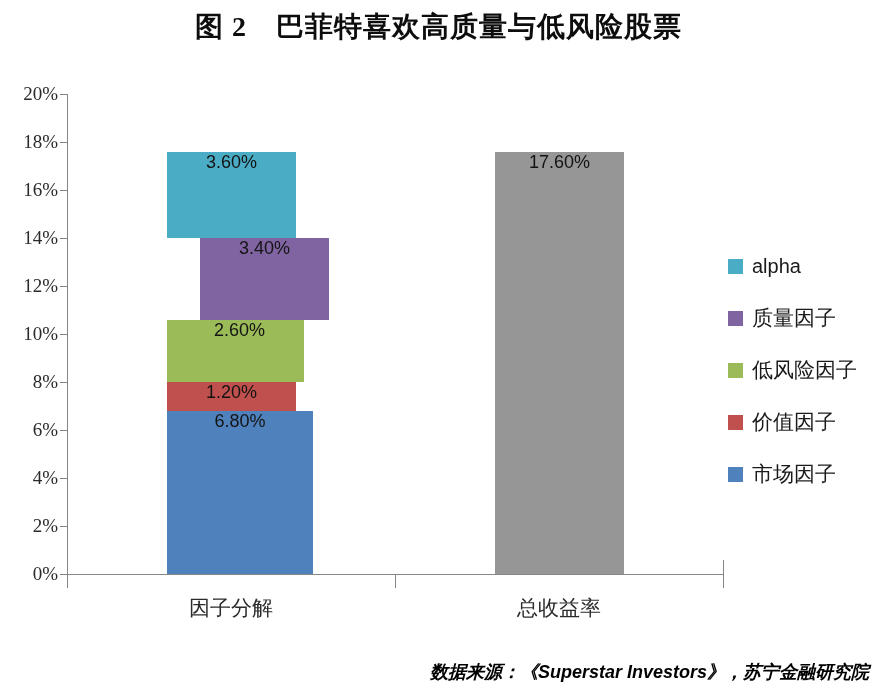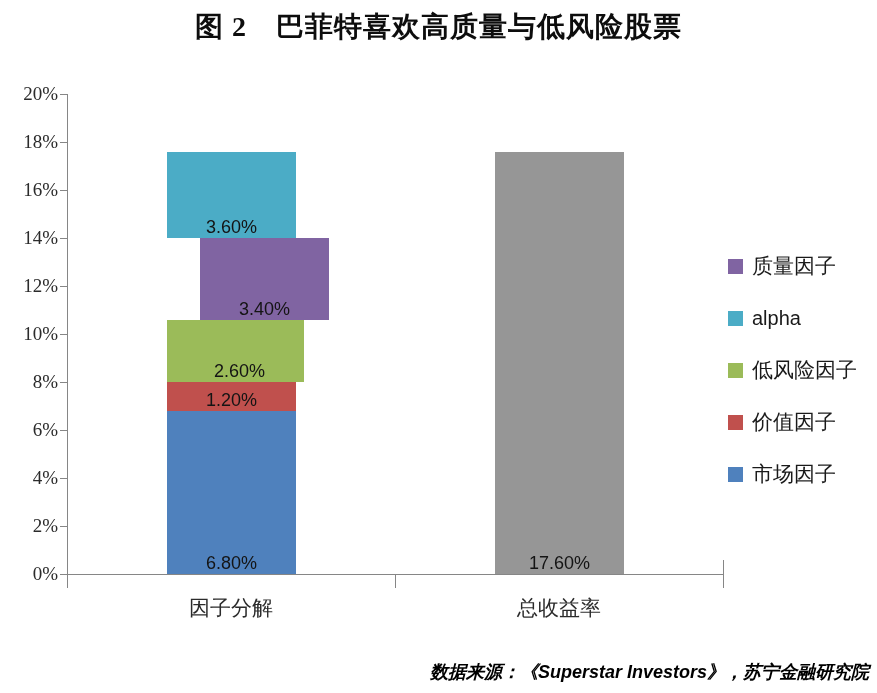--- a/index.html
+++ b/index.html
@@ -97,21 +97,21 @@
     font-size: 21px;
     color: #2b2b2b;
     font-family: "Liberation Serif", "DejaVu Serif", serif;
     white-space: nowrap;
   }
 
   
   .bar-seg {
     position: absolute;
     display: flex;
-    align-items: flex-end;
+    align-items: flex-start;
     justify-content: center;
   }
   .bar-label {
     font-size: 18px;
     color: #141414;
     font-family: "Liberation Sans", "DejaVu Sans", sans-serif;
     white-space: nowrap;
   }
 
   
@@ -177,21 +177,21 @@
       <div class="ytick" style="top: 384px;"></div>
       <div class="ytick" style="top: 432px;"></div>
       <div class="ytick" style="top: 480px;"></div>
     </div>
   <div id="xticks">
       <div class="xtick" style="left: 0px;"></div>
       <div class="xtick" style="left: 328px;"></div>
       <div class="xtick" style="left: 656px;"></div>
     </div>
   <div id="bars">
-      <div class="bar-seg" style="left: 100px; top: 317px; width: 129px; height: 163px; background: rgb(79, 129, 189);">
+      <div class="bar-seg" style="left: 100px; top: 317px; width: 146px; height: 163px; background: rgb(79, 129, 189);">
         <span class="bar-label">6.80%</span>
       </div>
       <div class="bar-seg" style="left: 100px; top: 288px; width: 129px; height: 29px; background: rgb(192, 80, 77);">
         <span class="bar-label">1.20%</span>
       </div>
       <div class="bar-seg" style="left: 100px; top: 226px; width: 129px; height: 62px; background: rgb(155, 187, 89); padding-left: 8px;">
         <span class="bar-label">2.60%</span>
       </div>
       <div class="bar-seg" style="left: 100px; top: 144px; width: 129px; height: 82px; background: rgb(128, 100, 162); margin-left: 33px;">
         <span class="bar-label">3.40%</span>
@@ -217,28 +217,28 @@
     <div class="ylabel" style="top: 526px;">2%</div>
     <div class="ylabel" style="top: 574px;">0%</div>
   </div>
 <div id="xlabels">
     <div class="xlabel" style="left: 131px; width: 200px; top: 594px;">因子分解</div>
     <div class="xlabel" style="left: 459px; width: 200px; top: 594px;">总收益率</div>
   </div>
 
 <div id="legend">
     <div class="legend-row">
+      <span class="legend-swatch" style="background: rgb(75, 172, 198);"></span>
+      <span class="legend-text latin">alpha</span>
+    </div>
+    <div class="legend-row">
       <span class="legend-swatch" style="background: rgb(128, 100, 162);"></span>
       <span class="legend-text">质量因子</span>
     </div>
     <div class="legend-row">
-      <span class="legend-swatch" style="background: rgb(75, 172, 198);"></span>
-      <span class="legend-text latin">alpha</span>
-    </div>
-    <div class="legend-row">
       <span class="legend-swatch" style="background: rgb(155, 187, 89);"></span>
       <span class="legend-text">低风险因子</span>
     </div>
     <div class="legend-row">
       <span class="legend-swatch" style="background: rgb(192, 80, 77);"></span>
       <span class="legend-text">价值因子</span>
     </div>
     <div class="legend-row">
       <span class="legend-swatch" style="background: rgb(79, 129, 189);"></span>
       <span class="legend-text">市场因子</span>

